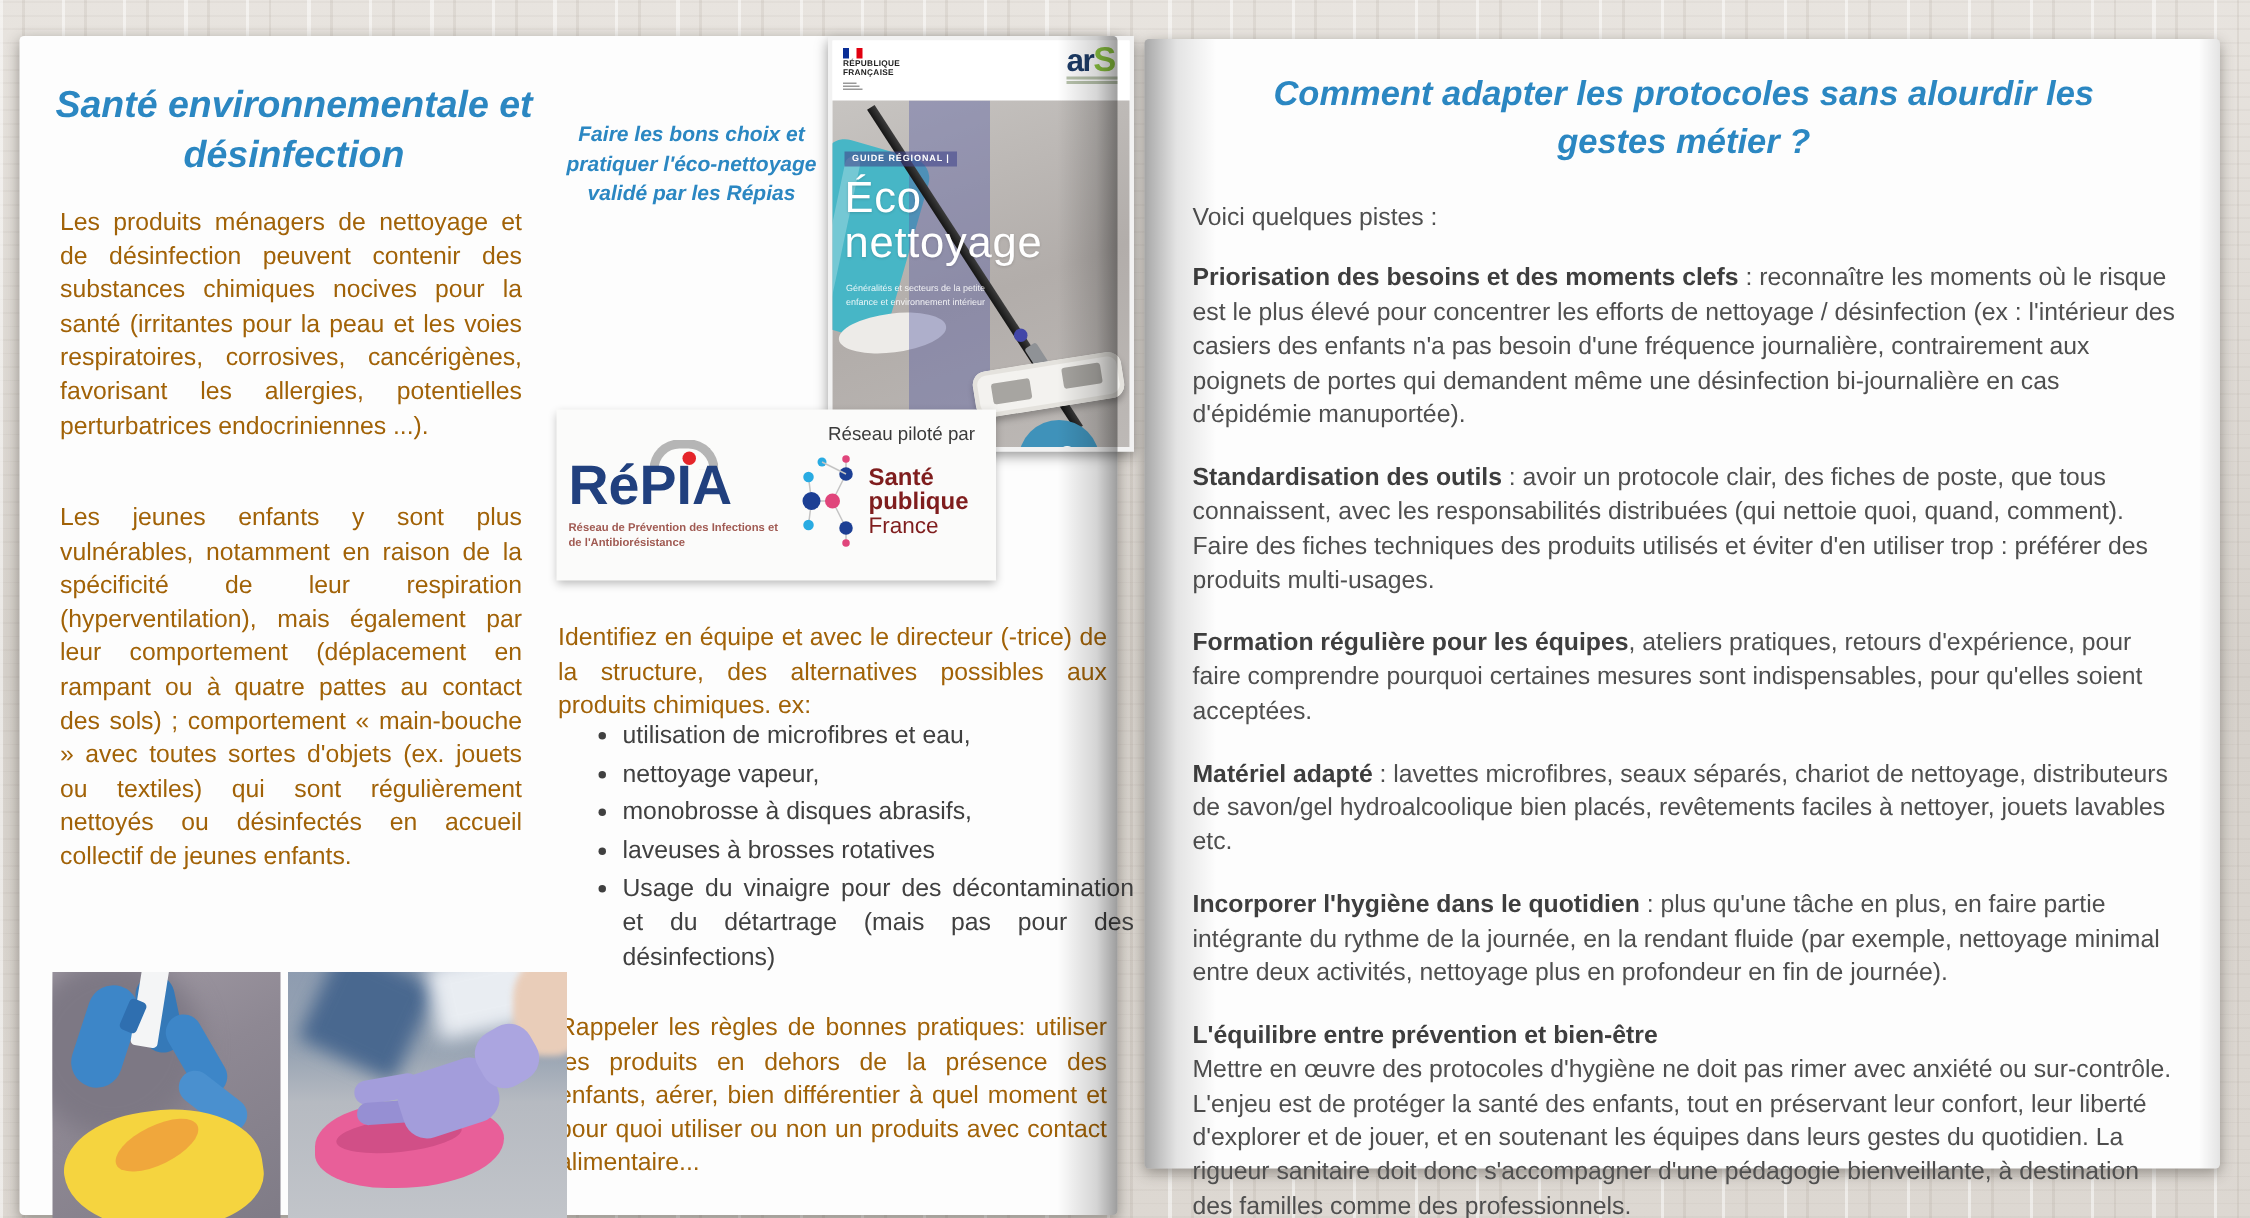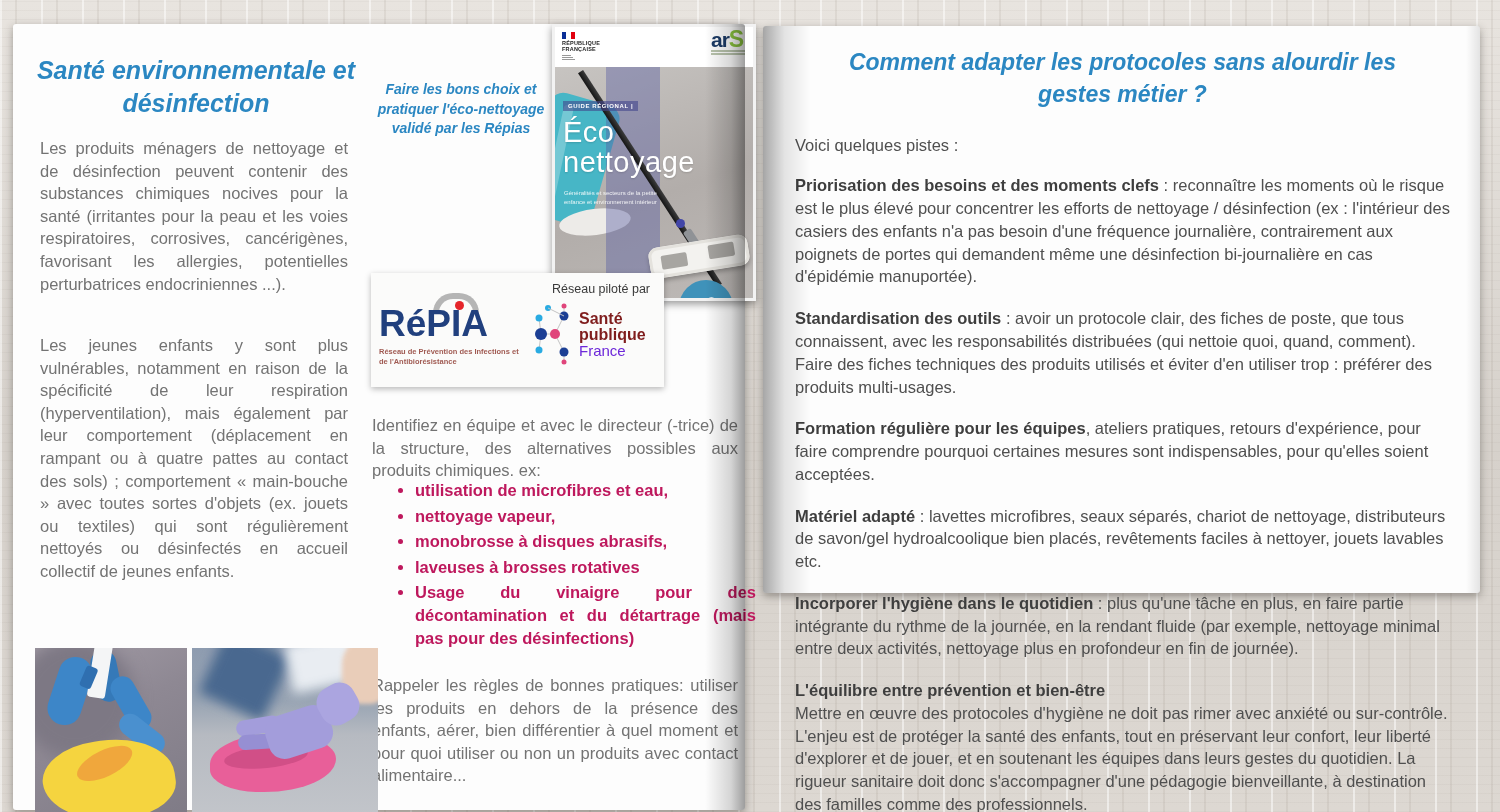--- a/index.html
+++ b/index.html
@@ -11,41 +11,41 @@
       repeating-linear-gradient(90deg, rgba(255,255,255,.5) 0 2px, rgba(255,255,255,0) 2px 15px, rgba(140,128,115,.12) 15px 17px, rgba(255,255,255,0) 17px 41px),
       repeating-linear-gradient(0deg, rgba(120,110,100,.05) 0 1px, rgba(0,0,0,0) 1px 9px),
       linear-gradient(180deg,#e8e4df 0%,#d6d1cb 55%,#ddd8d2 100%);
   }
   .page{position:absolute;background:#fdfdfd;border-radius:3px;
         box-shadow:0 3px 9px rgba(60,55,48,.45);margin-top:16px;}
   .page-left{left:13px;top:8px;width:732px;height:786px;}
   .page-left::after{content:"";position:absolute;top:0;right:0;width:40px;height:100%;
         background:linear-gradient(to right,rgba(0,0,0,0),rgba(0,0,0,.16) 65%,rgba(0,0,0,.38));
         border-radius:0 3px 3px 0;pointer-events:none;z-index:30;}
-  .page-right{left:763px;top:10px;width:717px;height:567px;}
+  .page-right{left:763px;top:10px;width:717px;height:753px;}
   .page-right::before{content:"";position:absolute;top:0;left:0;width:48px;height:100%;
         background:linear-gradient(to right,rgba(0,0,0,.34),rgba(0,0,0,.10) 45%,rgba(0,0,0,0));
         border-radius:3px 0 0 3px;pointer-events:none;z-index:30;}
   .page-right::after{content:"";position:absolute;top:0;right:0;width:14px;height:100%;
         background:linear-gradient(to right,rgba(0,0,0,0),rgba(0,0,0,.10));
         border-radius:0 3px 3px 0;pointer-events:none;z-index:30;}
 
   .blue-head{color:#2b87c2;font-weight:bold;font-style:italic;text-align:center;}
-  .body-txt{color:#737373;font-size:16.5px;line-height:1.37;text-align:justify;}
+  .body-txt{color:#a16207;font-size:16.5px;line-height:1.37;text-align:justify;}
 
   
   .h-col1{position:absolute;left:16px;top:30px;width:334px;font-size:25px;line-height:1.32;}
   .c1-p1{position:absolute;left:27px;top:113px;width:308px;}
   .c1-p2{position:absolute;left:27px;top:310px;width:308px;}
 
   
   .h-col2{position:absolute;left:352px;top:56px;width:192px;font-size:14px;line-height:1.4;}
   .c2-intro{position:absolute;left:359px;top:390px;width:366px;}
   .c2-list{position:absolute;left:384px;top:455px;width:341px;margin:0;padding:0 0 0 18px;}
-  .c2-list li{color:#be185d;font-size:16.5px;line-height:1.37;text-align:justify;margin:0 0 3px 0;font-weight:bold;}
+  .c2-list li{color:#404040;font-size:16.5px;line-height:1.37;text-align:justify;margin:0 0 3px 0;}
   .c2-outro{position:absolute;left:359px;top:650px;width:366px;}
 
   
   .cover{position:absolute;left:539px;top:0;width:204px;height:277px;background:#fff;
          border:3px solid #f2f2f2;box-shadow:0 3px 8px rgba(0,0,0,.4);z-index:20;box-sizing:border-box;}
   .cov-head{position:relative;height:40px;background:#fff;}
   .rf-logo{position:absolute;left:7px;top:5px;}
   .rf-flag{display:flex;width:13px;height:7px;margin-bottom:1px;}
   .rf-flag i{flex:1;}
   .rf-b{background:#0a2e96;} .rf-w{background:#fff;} .rf-r{background:#e1000f;}
@@ -90,21 +90,21 @@
   .pilote{position:absolute;right:14px;top:9px;font-size:12.5px;color:#3a3a3a;}
   .repia{position:absolute;left:8px;top:22px;width:150px;}
   .repia-arc{position:absolute;left:54px;top:-2px;width:46px;height:20px;border:6px solid #b5b5b5;
          border-bottom:none;border-radius:46px 46px 0 0;box-sizing:border-box;}
   .repia-dot{position:absolute;left:76px;top:6px;width:9px;height:9px;border-radius:50%;background:#e5252a;}
   .repia-name{position:absolute;left:0;top:8px;font-size:37px;font-weight:bold;color:#21407e;letter-spacing:0;}
   .repia-sub{position:absolute;left:0;top:52px;font-size:7.5px;color:#a05a52;line-height:1.35;font-weight:bold;}
   .spf{position:absolute;left:162px;top:28px;display:flex;align-items:center;}
   .spf-txt{margin-left:4px;line-height:1.0;}
   .spf-l1,.spf-l2{font-size:16px;font-weight:bold;color:#7f1d1d;}
-  .spf-l3{font-size:15px;color:#6d28d9;}
+  .spf-l3{font-size:15px;color:#7f1d1d;}
 
   
   .photo{position:absolute;left:22px;top:624px;width:343px;height:167px;display:flex;gap:5px;z-index:5;}
   .ph{position:relative;overflow:hidden;}
   .ph-left{width:152px;background:linear-gradient(150deg,#a39ca6 0%,#8e8893 45%,#7f7b86 100%);}
   .ph-left .bg1{position:absolute;left:-20px;top:-10px;width:120px;height:120px;background:#7d7884;
          border-radius:50%;filter:blur(8px);}
   .glove-b{position:absolute;background:#3d86c8;border-radius:18px;}
   .gb1{left:18px;top:8px;width:34px;height:70px;transform:rotate(18deg);}
   .gb2{left:58px;top:2px;width:26px;height:52px;transform:rotate(-12deg);background:#3579b8;}

